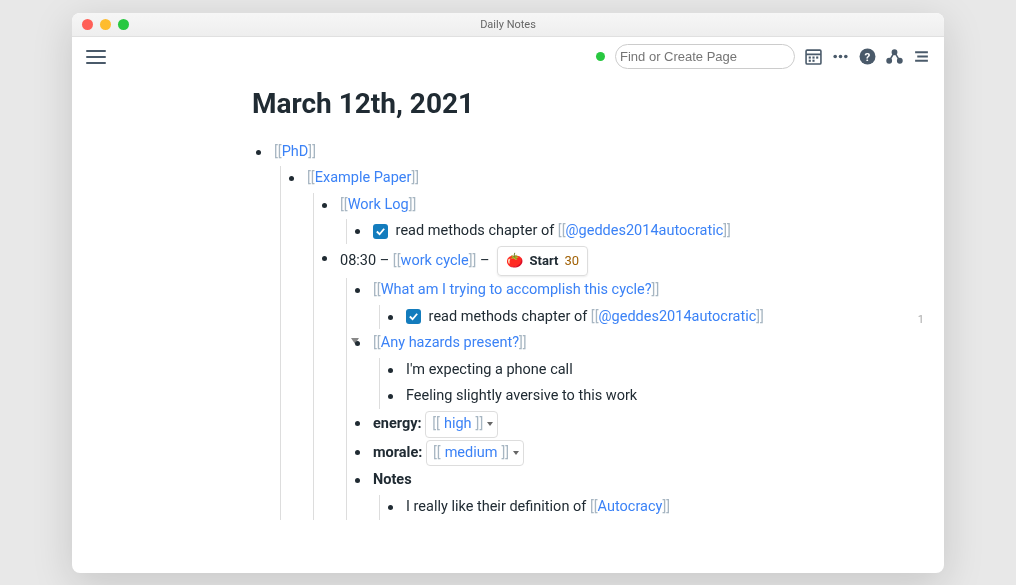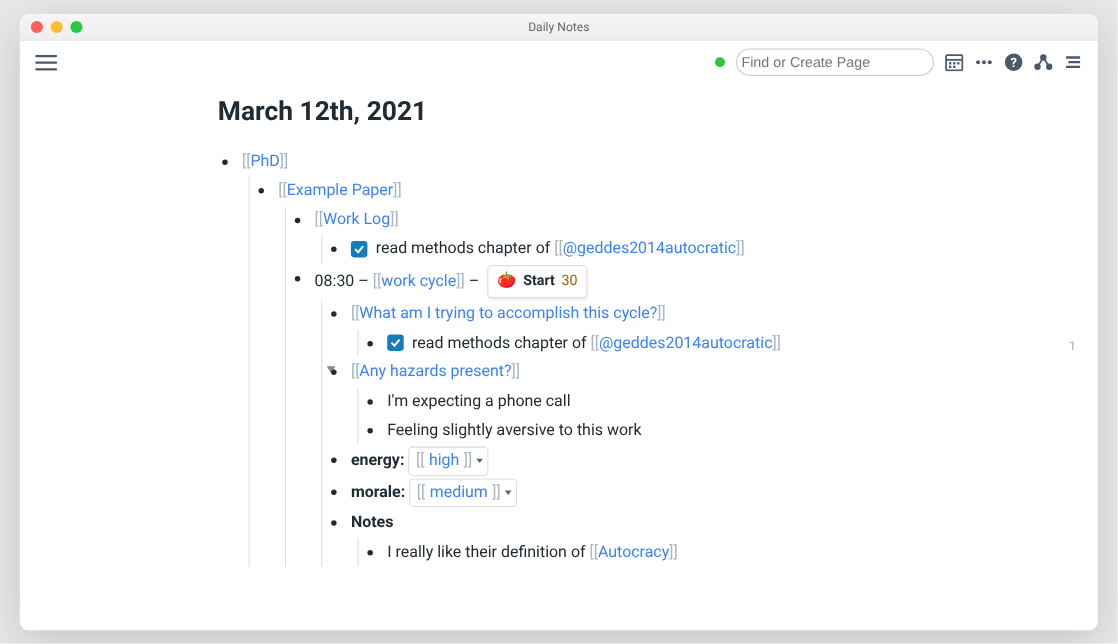--- a/index.html
+++ b/index.html
@@ -6,21 +6,21 @@
     body {
       font-family: -apple-system, BlinkMacSystemFont, "Segoe UI", Roboto, sans-serif;
       background: #e8e8e8;
       display: flex;
       align-items: center;
       justify-content: center;
       height: 585px;
       width: 1016px;
     }
     .window {
-      width: 980px;
+      width: 872px;
       height: 560px;
       background: #fff;
       border-radius: 8px;
       box-shadow: 0 10px 40px rgba(0,0,0,0.15);
       overflow: hidden;
       display: flex;
       flex-direction: column;
     }
     .titlebar {
       height: 24px;
@@ -71,21 +71,21 @@
     }
     .topbar-icons { display: flex; gap: 10px; align-items: center; color: #4a5a6a; }
     .topbar-icon { cursor: pointer; display: flex; align-items: center; justify-content: center; }
     .content {
       flex: 1;
       overflow-y: auto;
       padding: 10px 60px 0 180px;
       position: relative;
     }
     .page-title {
-      font-size: 24px;
+      font-size: 28px;
       font-weight: 700;
       color: #202b33;
       margin-bottom: 20px;
     }
     .block {
       position: relative;
       padding-left: 22px;
       margin: 2px 0;
       font-size: 14.5px;
       line-height: 1.7;

